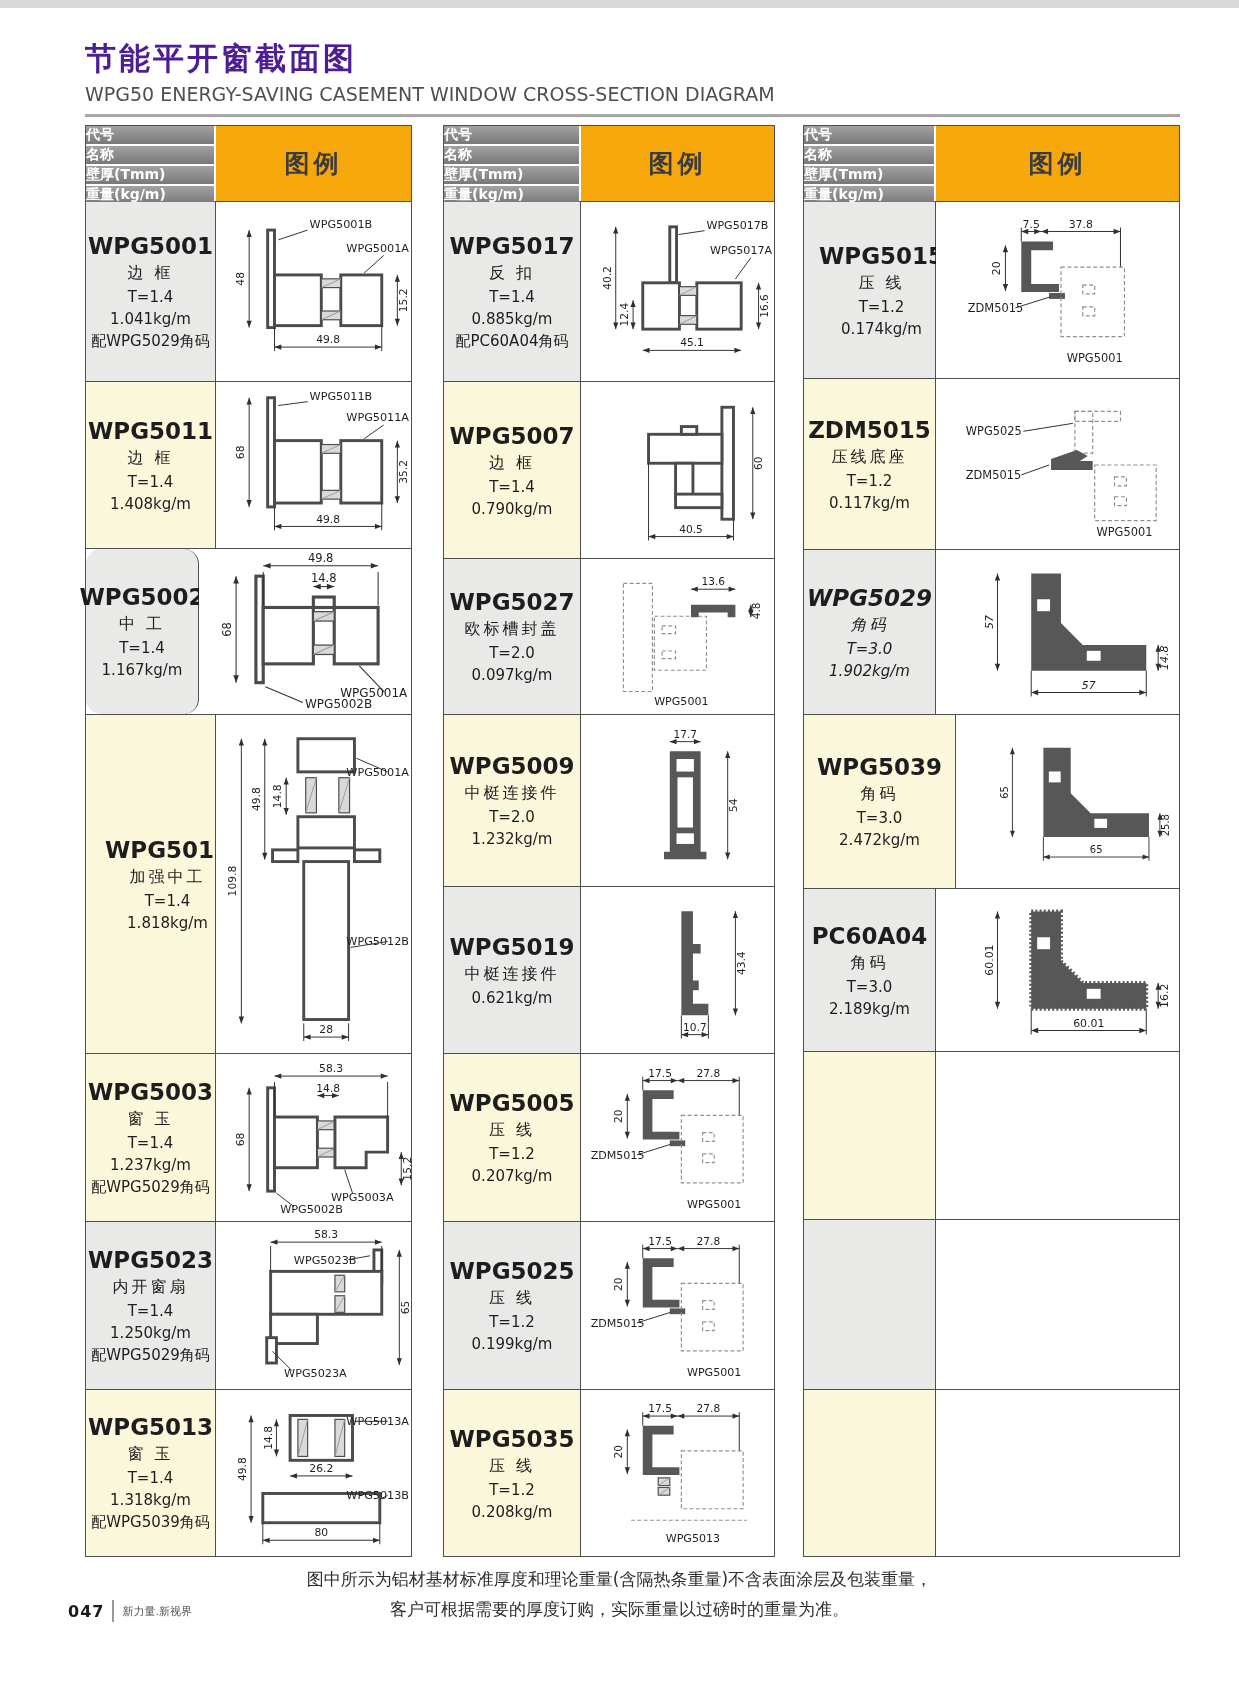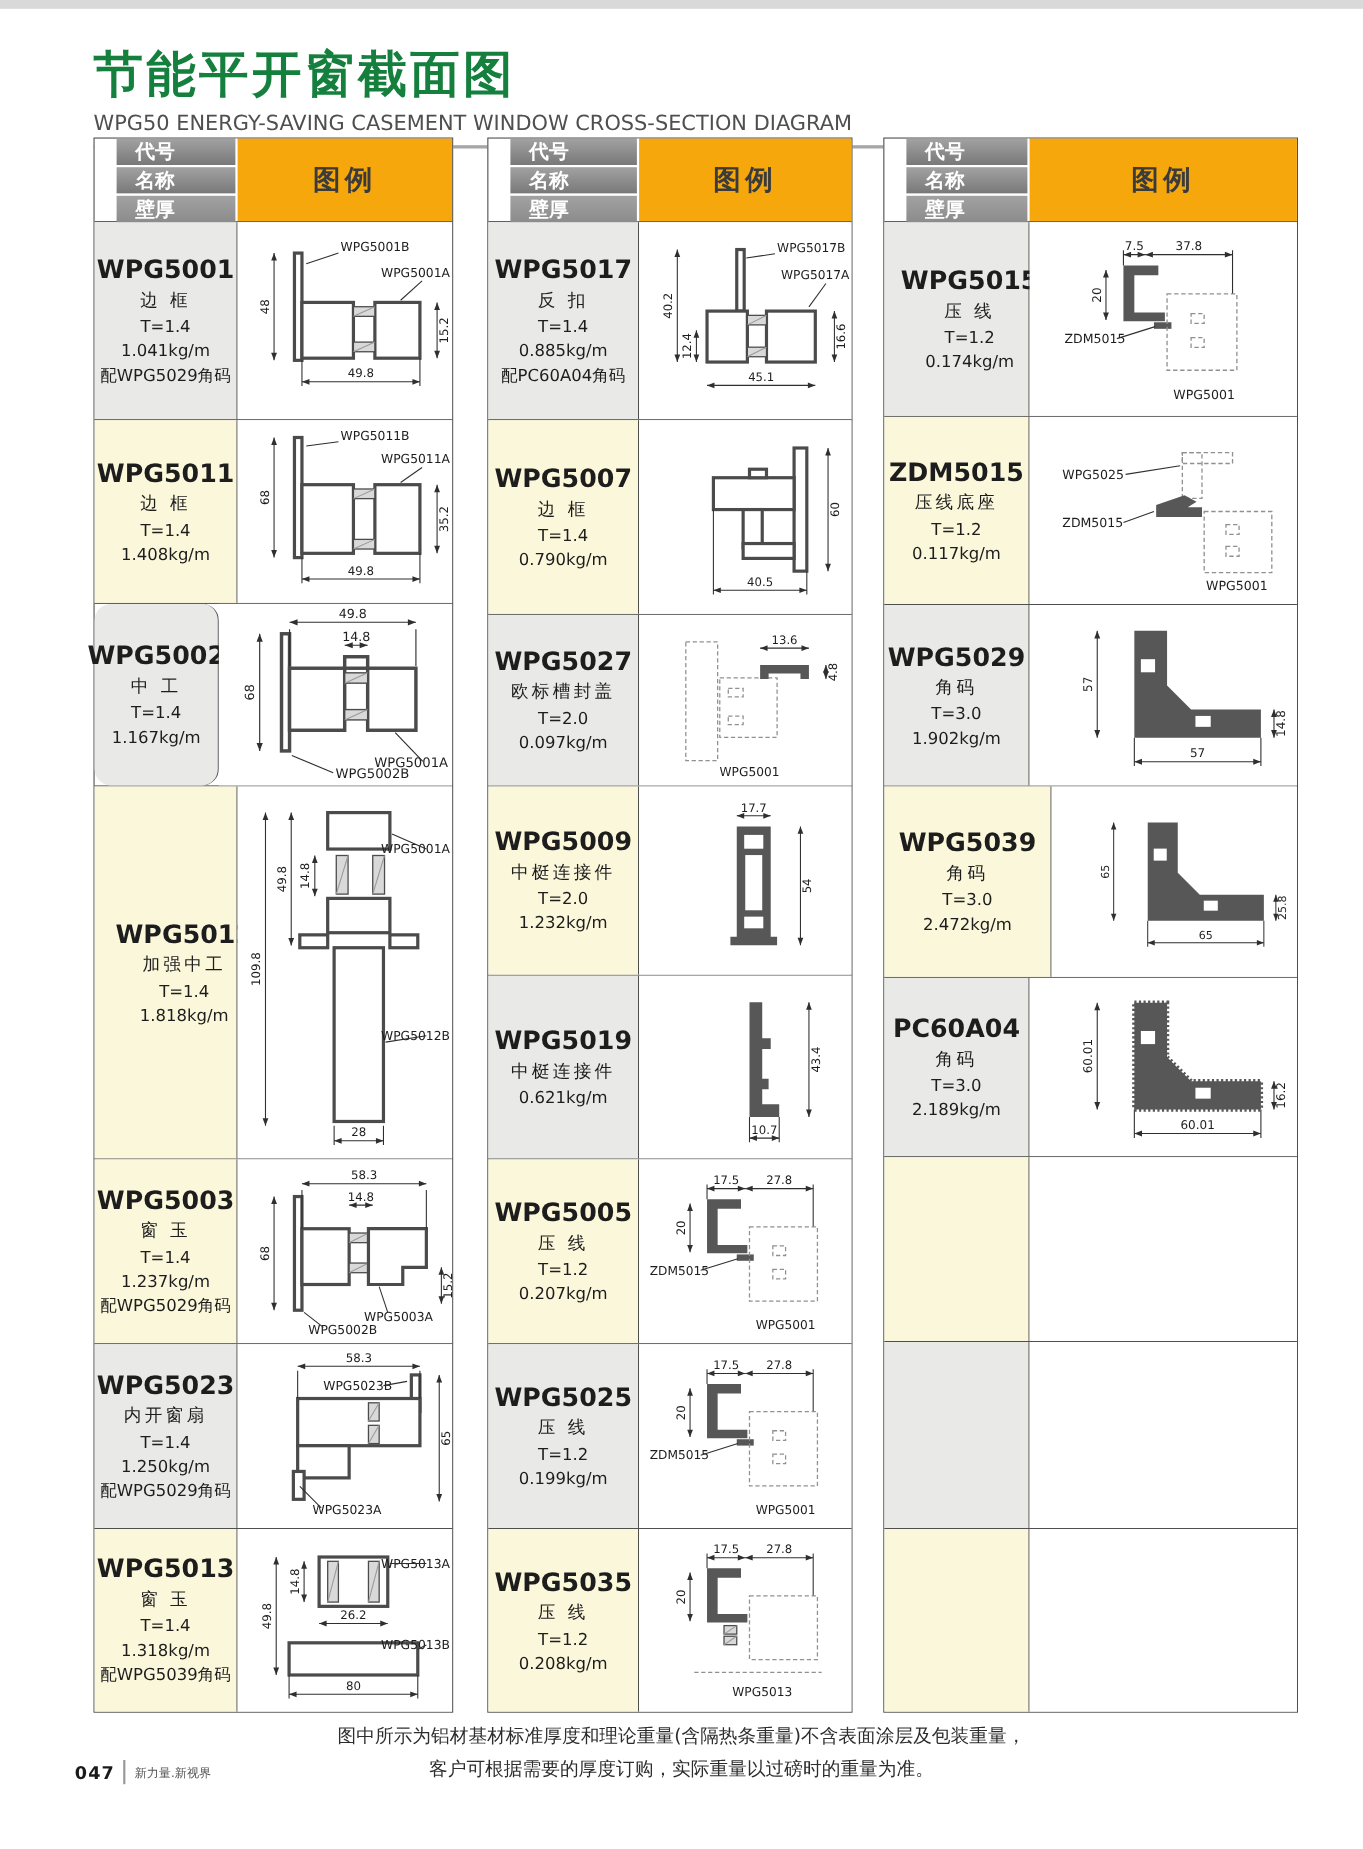--- a/index.html
+++ b/index.html
@@ -1,29 +1,29 @@
 <!DOCTYPE html>
 <html style="--accent: #F5A70C; --title-orange: #F0A202; --row-yellow: #FBF7DA; --row-gray: #E9E9E7;"><head>
 <meta charset="utf-8">
 <style>
   html,body{margin:0;padding:0;background:#fff;font-family:"DejaVu Sans","Liberation Sans",sans-serif;}
   .page{position:relative;width:1239px;height:1681px;background:#fff;overflow:hidden;}
   .topstrip{position:absolute;top:0;left:0;width:100%;height:8px;background:#d9d9d9;}
   .hdr{position:absolute;left:85px;top:38px;width:1095px;}
   .t1{display:flex;align-items:baseline;gap:12px;}
   .tcode{font-size:42px;font-weight:bold;color:var(--title-orange,#F0A202);letter-spacing:1px;}
-  .tcn{font-size:45px;font-weight:bold;color:#15803d;letter-spacing:3px;}
+  .tcn{font-size:31px;font-weight:bold;color:#4c1d95;letter-spacing:3px;}
   .sub{font-size:19px;color:#4f4f4f;margin-top:3px;letter-spacing:0px;}
   .rule{border-top:3px solid #a6a6a6;margin-top:9px;}
   .tables{position:absolute;left:85px;top:125px;display:flex;align-items:flex-start;}
   .tbl{border:1.5px solid #4f4f4f;box-sizing:border-box;background:#fff;}
   .thead{display:flex;height:75px;}
   .hcells{display:flex;flex-direction:column;box-sizing:border-box;border-right:2px solid #fff;}
   .hcell{flex:1;background:linear-gradient(180deg,#a2a2a2,#787878);color:#fff;font-weight:bold;
-         font-size:18px;display:flex;align-items:center;padding-left:17px;box-sizing:border-box;margin-left:20px;}
+         font-size:14px;display:flex;align-items:center;padding-left:0;box-sizing:border-box;}
   .hcell:not(:last-child){border-bottom:2px solid #fff;}
   .hleg{flex:1;background:var(--accent,#F5A70C);display:flex;align-items:center;justify-content:center;
         font-size:25px;font-weight:bold;color:#3b3b3b;letter-spacing:4px;}
   .row{display:flex;border-top:1.5px solid #4f4f4f;box-sizing:border-box;}
   .lab{display:flex;flex-direction:column;justify-content:center;align-items:center;text-align:center;
        box-sizing:border-box;border-right:1.5px solid #4f4f4f;padding:4px 2px;gap:4px;}
   .rg .lab{background:var(--row-gray,#E9E9E7);}
   .ry .lab{background:var(--row-yellow,#FBF7DA);}
   .code{font-size:23px;font-weight:bold;color:#1d1d1d;}
   .nm{font-size:16px;color:#1d1d1d;letter-spacing:3px;}
@@ -657,21 +657,21 @@
               <rect x="180" y="92" width="12" height="9" class="gh"></rect>
               <rect x="180" y="112" width="12" height="9" class="gh"></rect>
               <text x="30" y="50" class="lt" text-anchor="start">WPG5025</text>
               <line x1="88" y1="46" x2="138" y2="38" class="dm"></line>
               <text x="30" y="94" class="lt" text-anchor="start">ZDM5015</text>
               <line x1="86" y1="90" x2="114" y2="80" class="dm"></line>
               <text x="190" y="152" class="lt" text-anchor="middle">WPG5001</text>
             </svg>
           </div>
         </div>
-        <div class="row rg" style="height: 165px;">
+        <div class="row rg" style="height: 165px; font-style: italic;">
           <div class="lab" style="width: 132px;">
             <span class="code">WPG5029</span>
             <span class="nm">角码</span>
             <span class="ln">T=3.0</span>
             <span class="ln">1.902kg/m</span>
           </div>
           <div class="diag">
             <svg viewBox="0 0 245 158" preserveAspectRatio="xMidYMid meet" width="100%" height="100%">
               <path d="M96 20 h30 v50 l22 22 h64 v26 h-116 z" class="sd"></path>
               <rect x="102" y="46" width="13" height="12" class="wfill"></rect>

